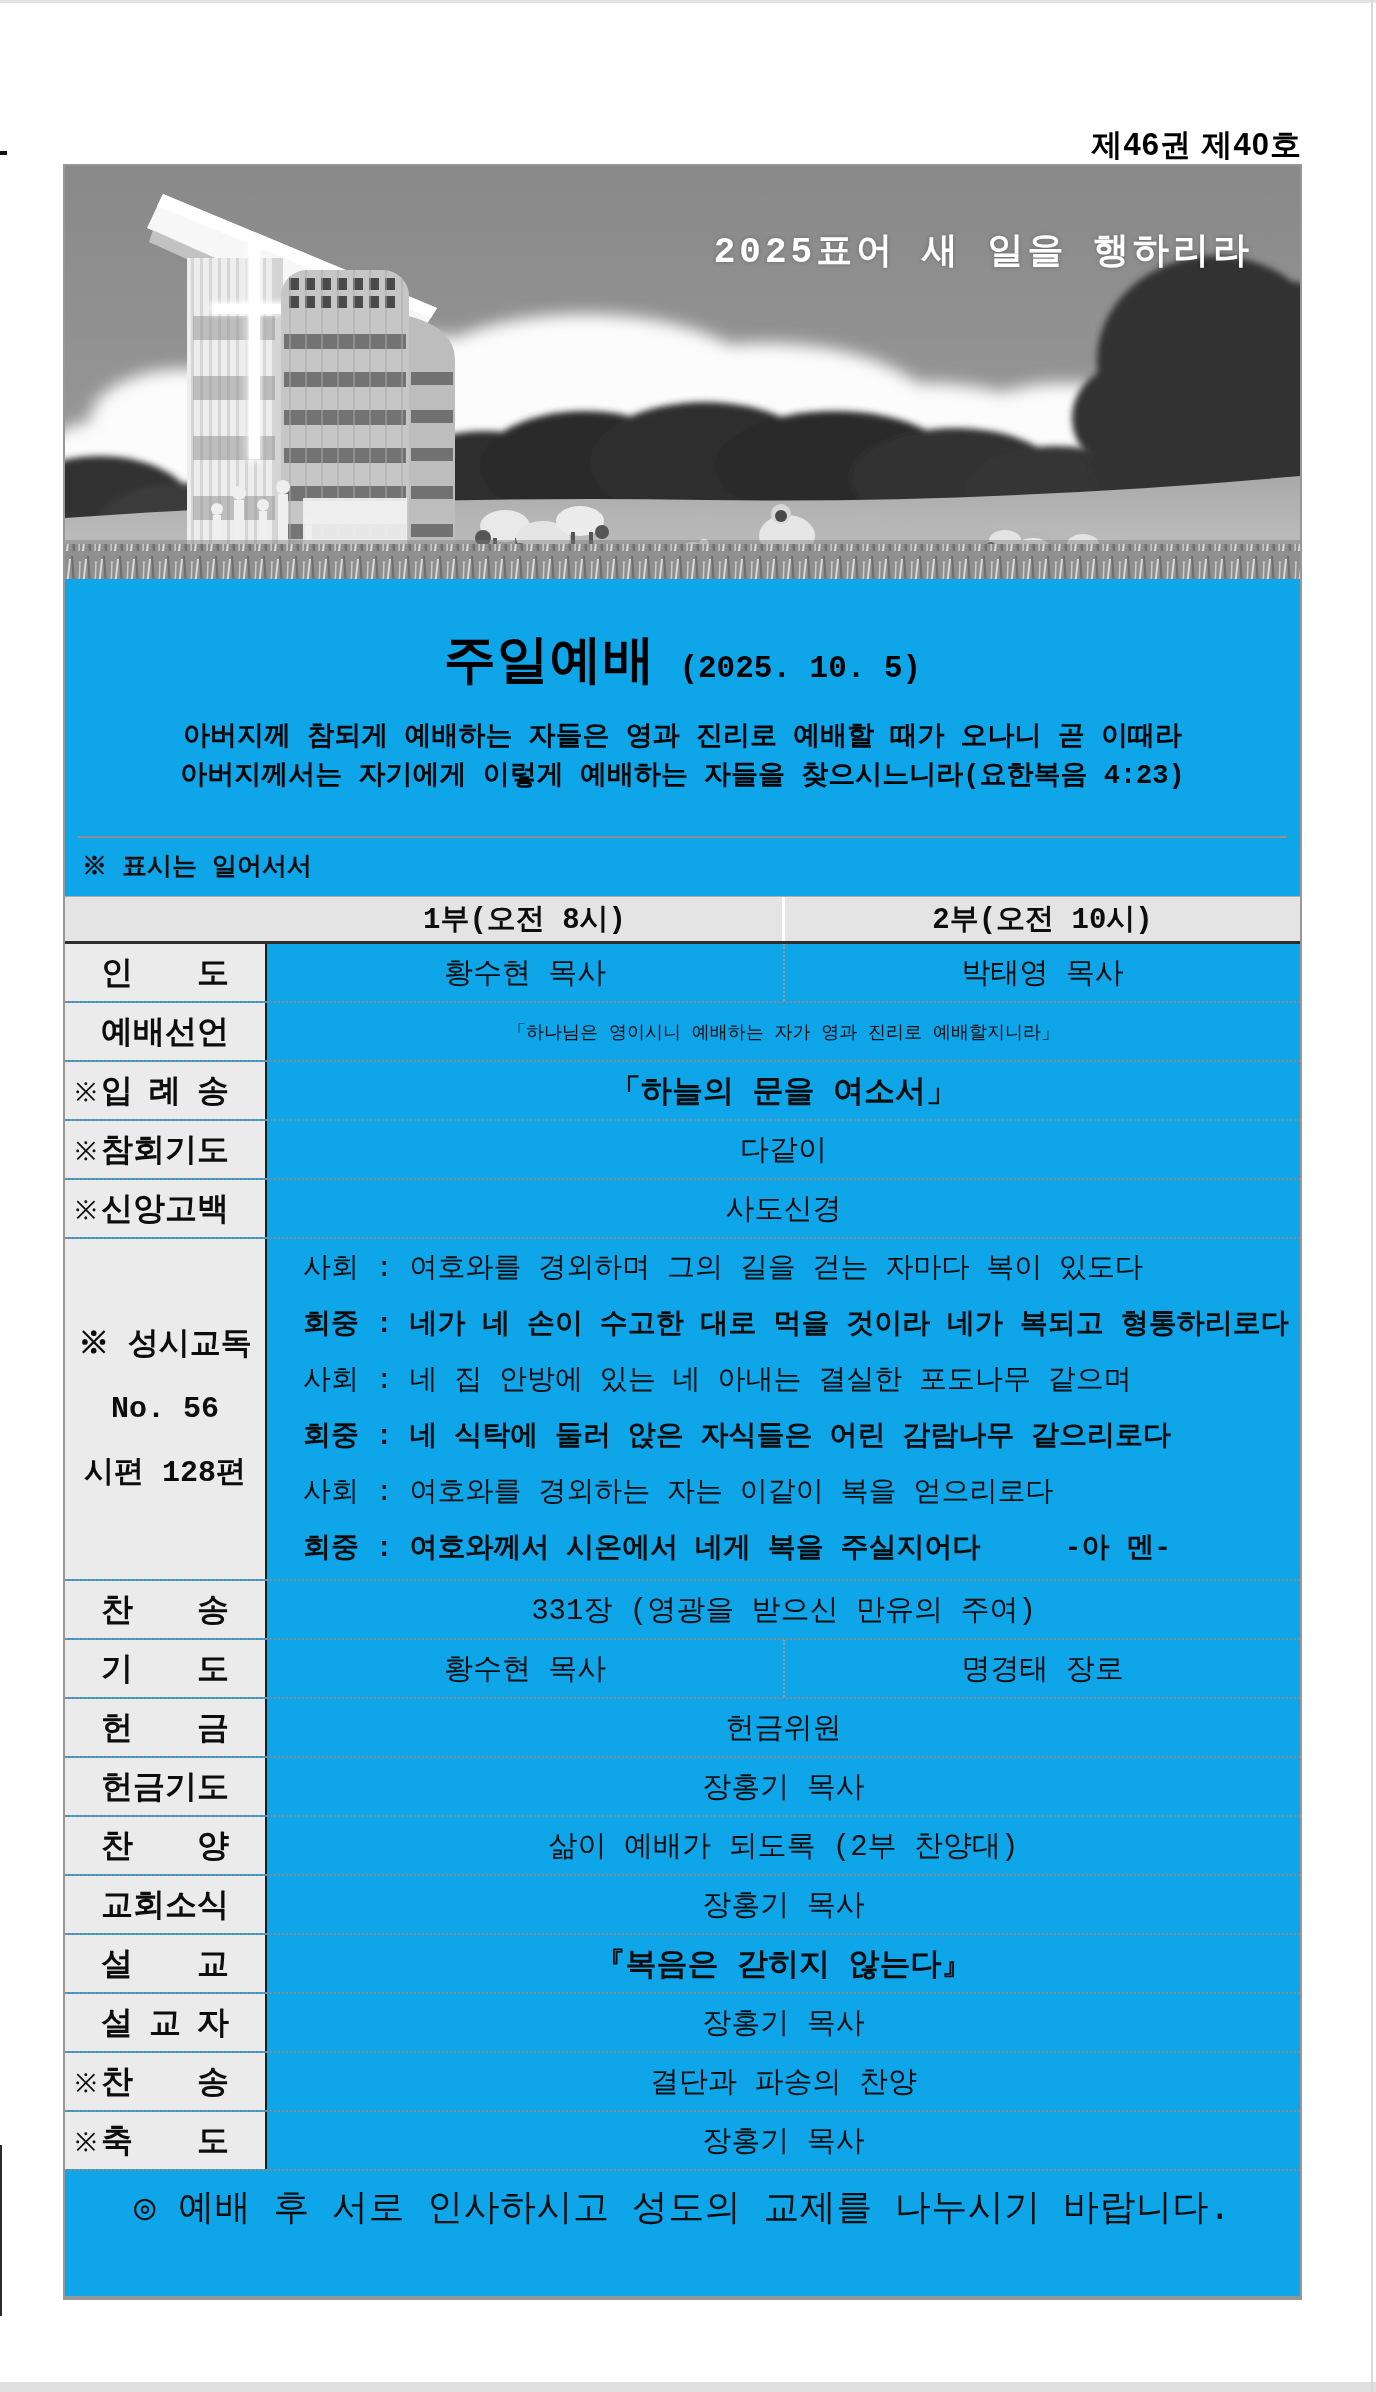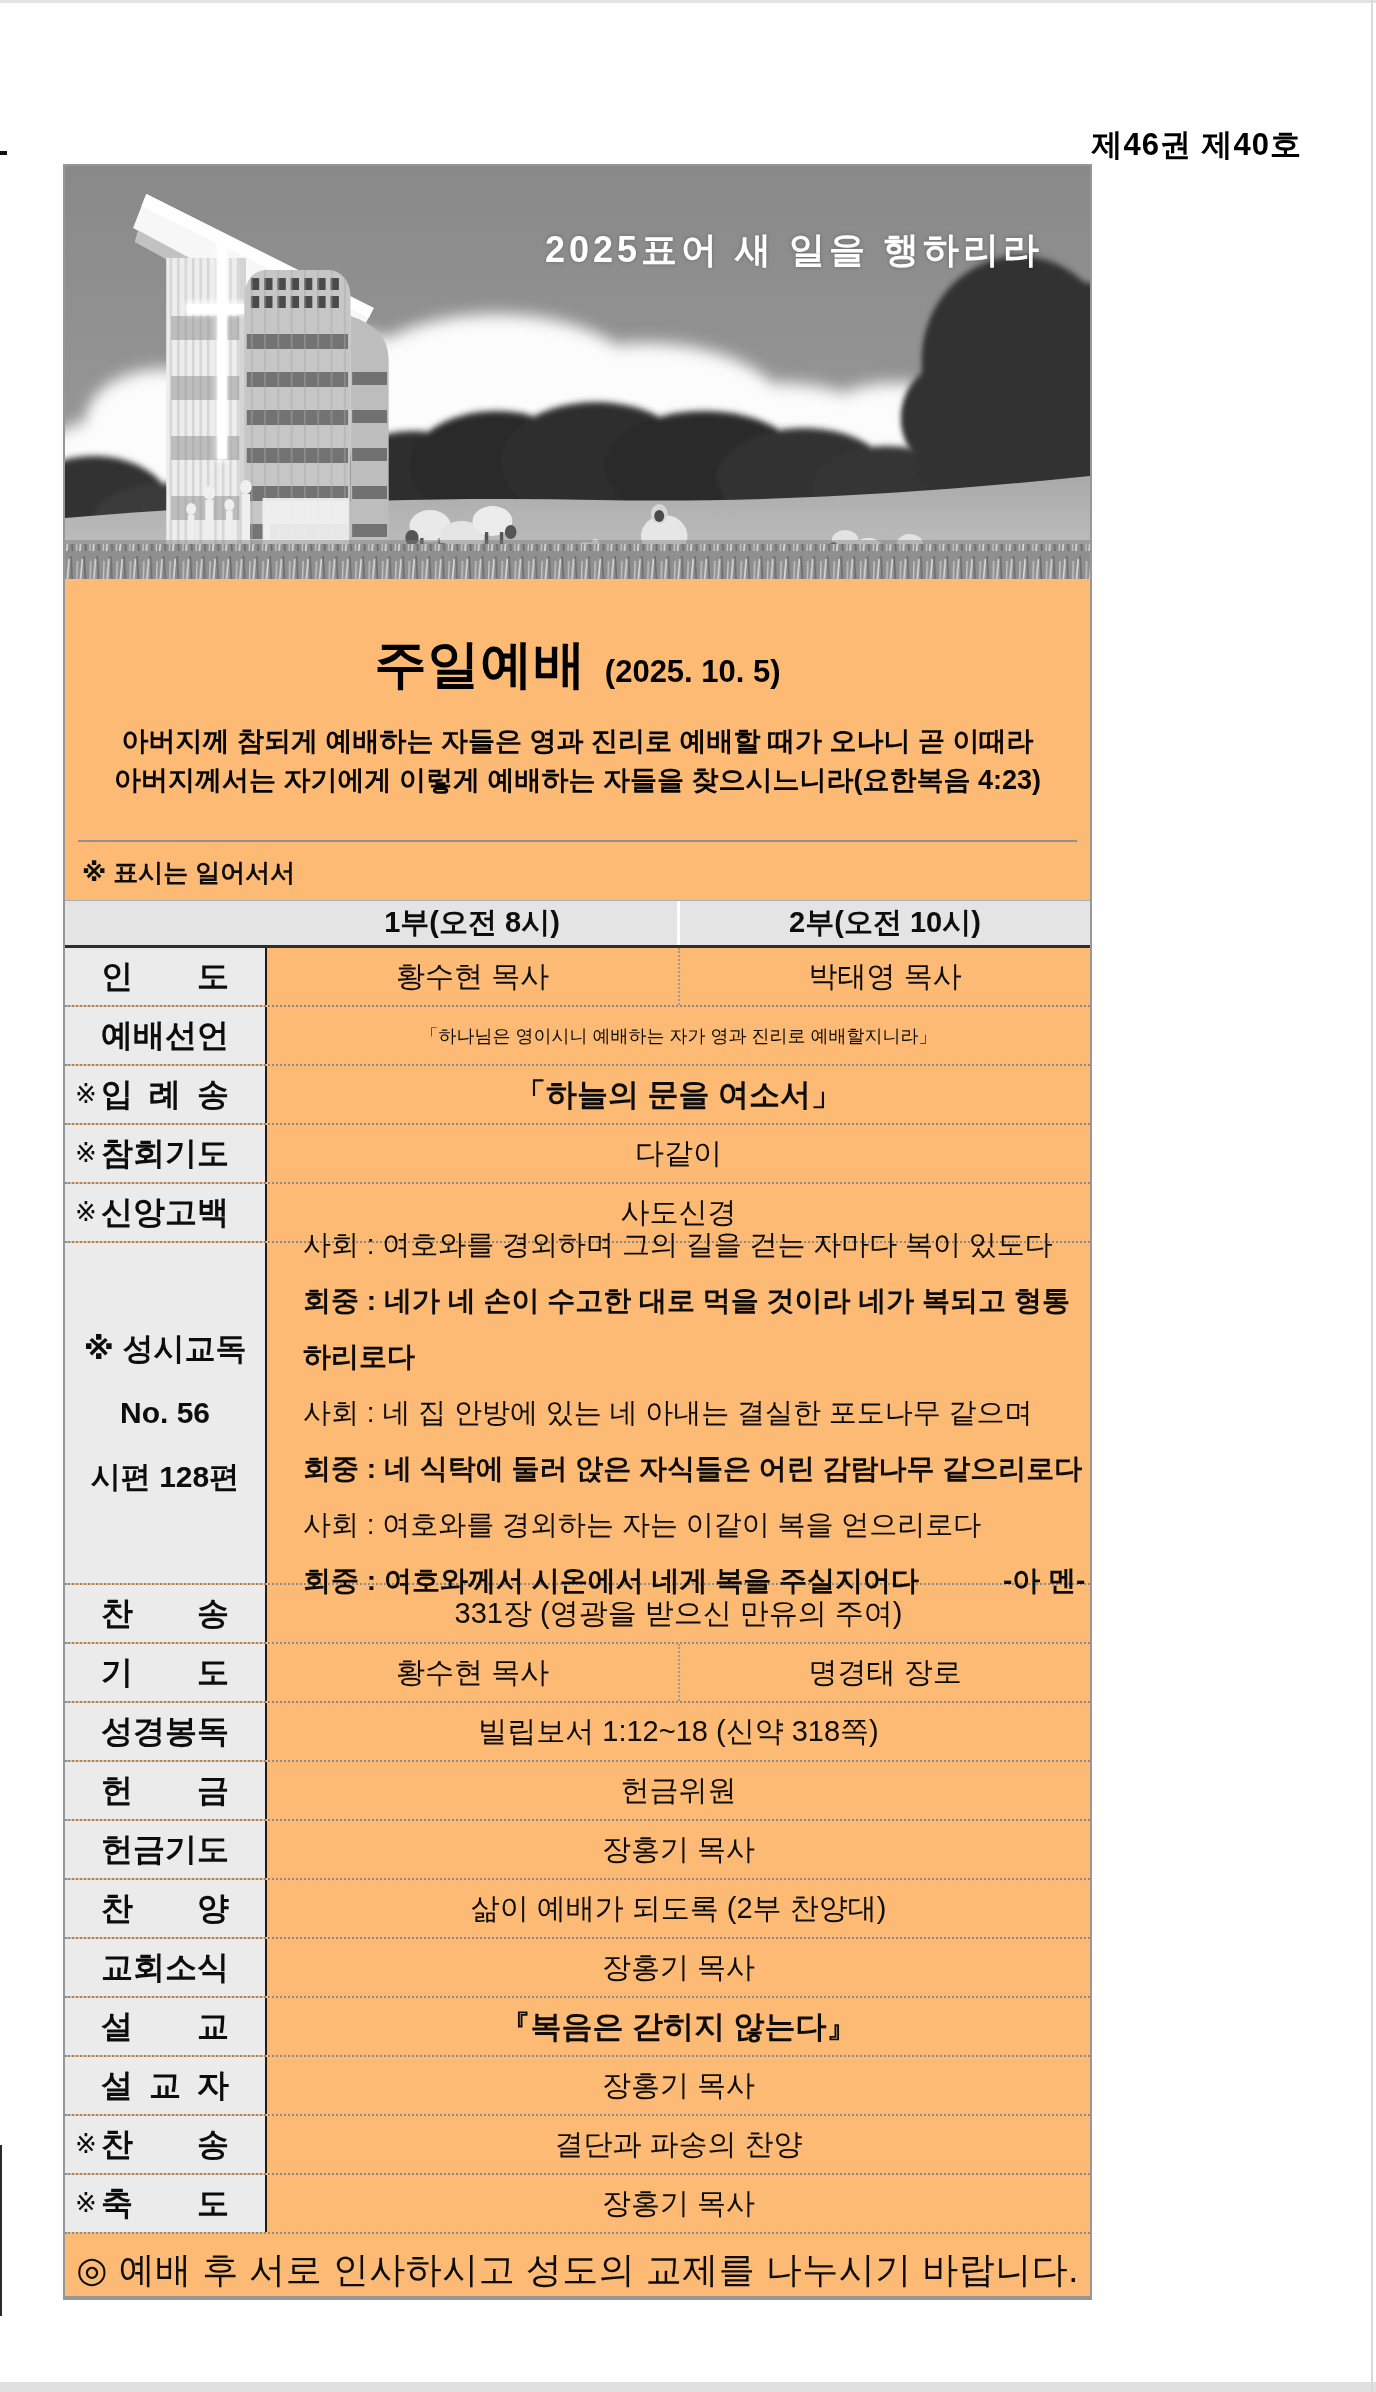--- a/index.html
+++ b/index.html
@@ -12,22 +12,22 @@
        font-family:"Liberation Sans","DejaVu Sans",sans-serif;color:var(--ink);}
 
   .edge-strip-top{position:absolute;left:0;top:0;width:1376px;height:3px;background:#e3e3e3;}
   .edge-strip-bottom{position:absolute;left:0;top:2382px;width:1376px;height:10px;background:#e0e0e0;}
   .edge-line-right{position:absolute;left:1371px;top:0;width:2px;height:2392px;background:#d9d9d9;}
   .reg-tick{position:absolute;left:0;top:151px;width:7px;height:4px;background:#111;}
   .reg-line{position:absolute;left:0;top:2145px;width:2px;height:171px;background:#2a2a2a;}
 
   .issue{position:absolute;top:124px;right:74px;font-size:31px;font-weight:700;letter-spacing:1px;color:#000;}
 
-  .box{position:absolute;left:63px;top:164px;width:1029px;height:2136px;background:#fdba74;
-       border:2px solid var(--box-border);border-bottom-width:4px;}
+  .box{position:absolute;left:63px;top:164px;width:1239px;height:2136px;background:#0ea5e9;
+       border:2px solid var(--box-border);border-bottom-width:4px;font-family:Liberation Mono, monospace;}
 
   
   .hero{position:relative;width:100%;height:413px;overflow:hidden;background:#8f8f8f;}
   .hero svg{position:absolute;left:0;top:0;width:100%;height:100%;}
   .slogan{position:absolute;top:60px;right:47px;font-size:36px;font-weight:700;color:#ffffff;
           letter-spacing:4px;text-shadow:0 0 4px rgba(0,0,0,.25);}
 
   
   .title-line{margin-top:58px;text-align:center;line-height:54px;white-space:nowrap;}
   .title-main{font-size:52px;font-weight:700;letter-spacing:1px;color:#000;margin-top:44px;}
@@ -359,26 +359,20 @@
         </div>
         <div class="row">
           <div class="label-cell">
             <span class="lab">기  도</span>
           </div>
           <div class="cell val half">황수현 목사</div>
           <div class="cell val half second">명경태 장로</div>
         </div>
         <div class="row">
           <div class="label-cell">
-            <span class="lab">성경봉독</span>
-          </div>
-          <div class="cell val span">빌립보서 1:12~18 (신약 318쪽)</div>
-        </div>
-        <div class="row">
-          <div class="label-cell">
             <span class="lab">헌  금</span>
           </div>
           <div class="cell val span">헌금위원</div>
         </div>
         <div class="row">
           <div class="label-cell">
             <span class="lab">헌금기도</span>
           </div>
           <div class="cell val span">장홍기 목사</div>
         </div>

